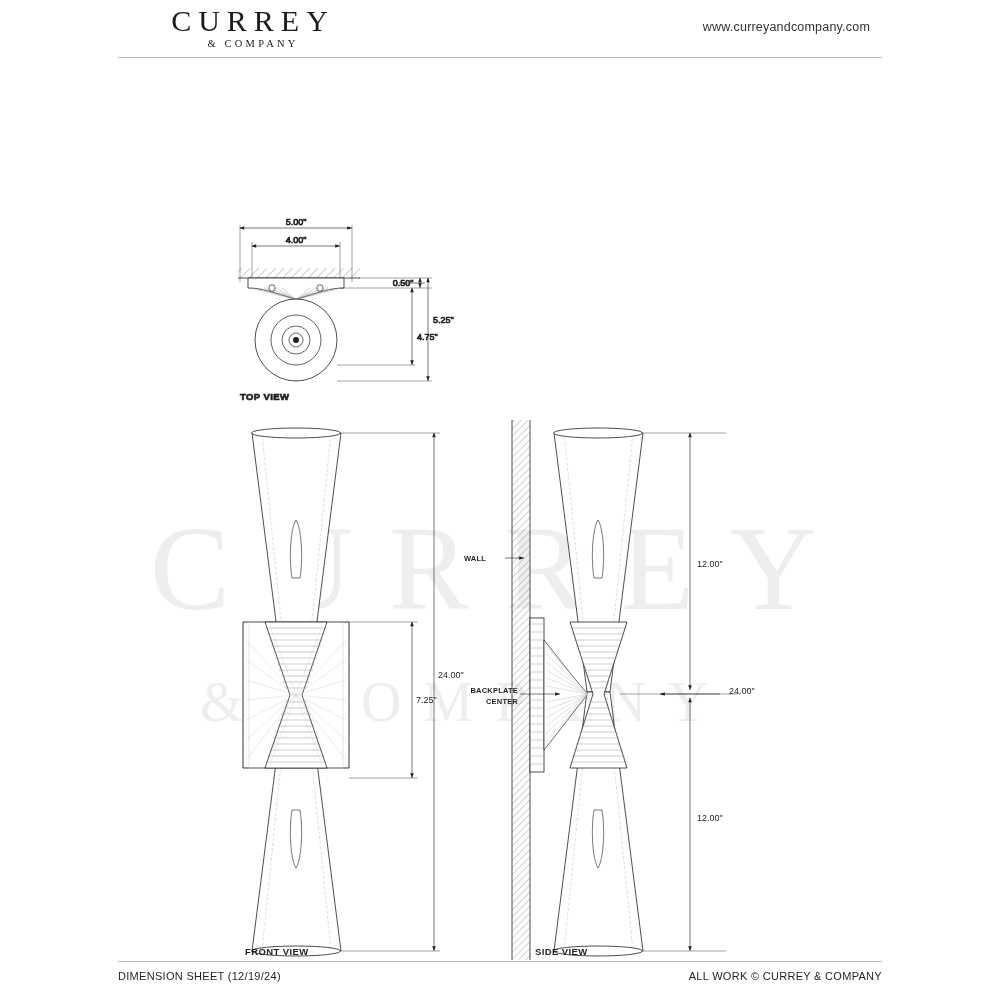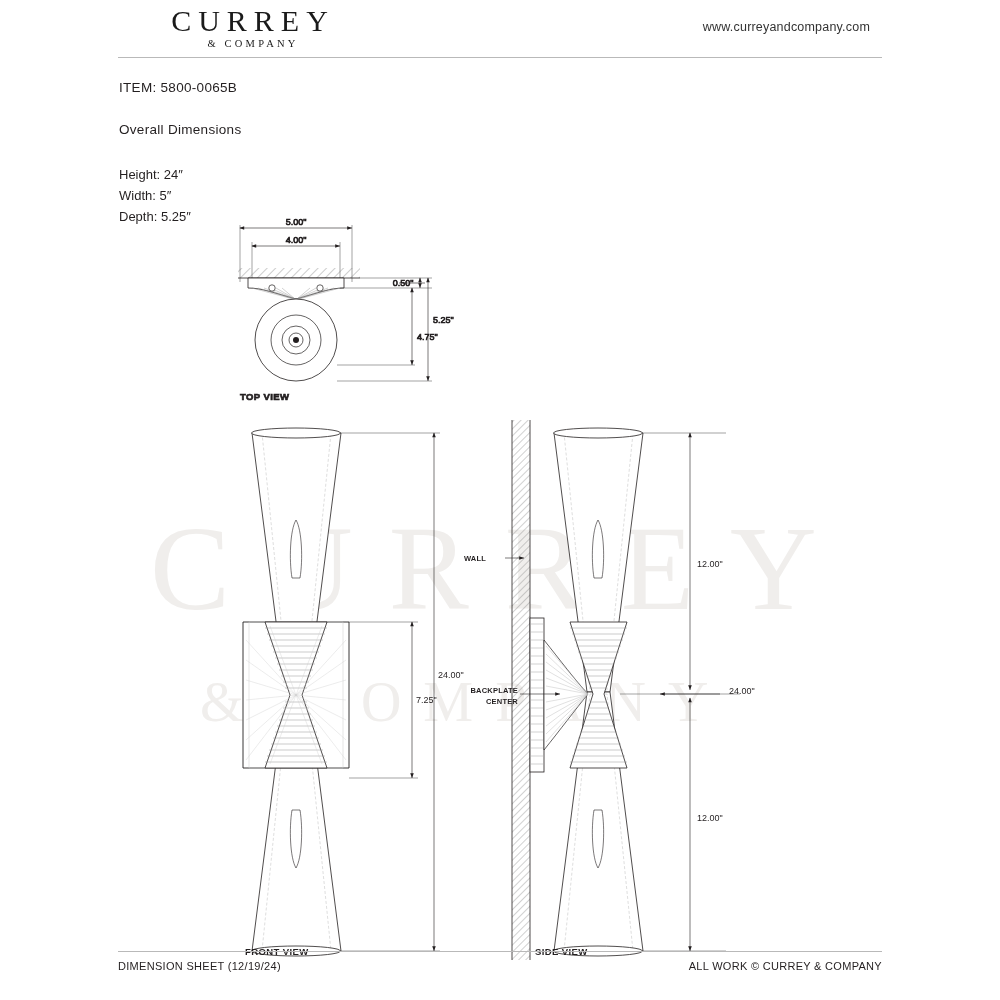--- a/index.html
+++ b/index.html
@@ -73,21 +73,21 @@
   }
   .wm1 { font-size: 120px; letter-spacing: 36px; left: 0px; top: 60px; }
   .wm2 { font-size: 56px; letter-spacing: 22px; left: 50px; top: 230px; }
 
   
   .drawing { position: absolute; left: 0; top: 0; width: 1000px; height: 1000px; }
 
   
   .footer {
     position: absolute;
-    left: 118px; bottom: 28px; width: 764px;
+    left: 118px; bottom: 18px; width: 764px;
     border-top: 1px solid #b9b9b9;
     padding-top: 8px;
     display: flex; justify-content: space-between;
     font-size: 11px;
     color: #231f20;
     letter-spacing: .3px;
   }
 
   .lbl { font-size: 9px; fill: #231f20; font-family: "Liberation Sans", sans-serif; }
   .lbl-b { font-size: 9.5px; fill: #231f20; font-family: "Liberation Sans", sans-serif; font-weight: bold; letter-spacing:.4px;}
@@ -104,29 +104,20 @@
   </div>
 
   <div class="header">
     <div class="logo">
       <div class="logo-main">CURREY</div>
       <div class="logo-sub">&amp; COMPANY</div>
     </div>
     <div class="site-url">www.curreyandcompany.com</div>
   </div>
 
-  <div class="info">
-    <div class="item-line">ITEM: 5800-0065B</div>
-    <div class="overall">Overall Dimensions</div>
-    <div class="dims">
-      <div>Height: 24″</div>
-      <div>Width: 5″</div>
-      <div>Depth: 5.25″</div>
-    </div>
-  </div>
 
   <svg class="drawing" width="1000" height="1000" viewBox="0 0 1000 1000">
     <defs>
       <pattern id="hatch" width="6" height="6" patternUnits="userSpaceOnUse" patternTransform="rotate(45)">
         <line x1="0" y1="0" x2="0" y2="6" stroke="#6d6d6d" stroke-width="0.7"></line>
       </pattern>
       <pattern id="hatchv" width="5" height="5" patternUnits="userSpaceOnUse" patternTransform="rotate(45)">
         <line x1="0" y1="0" x2="0" y2="5" stroke="#7a7a7a" stroke-width="0.7"></line>
       </pattern>
       <marker id="ar" markerWidth="9" markerHeight="9" refX="8" refY="3" orient="auto">

